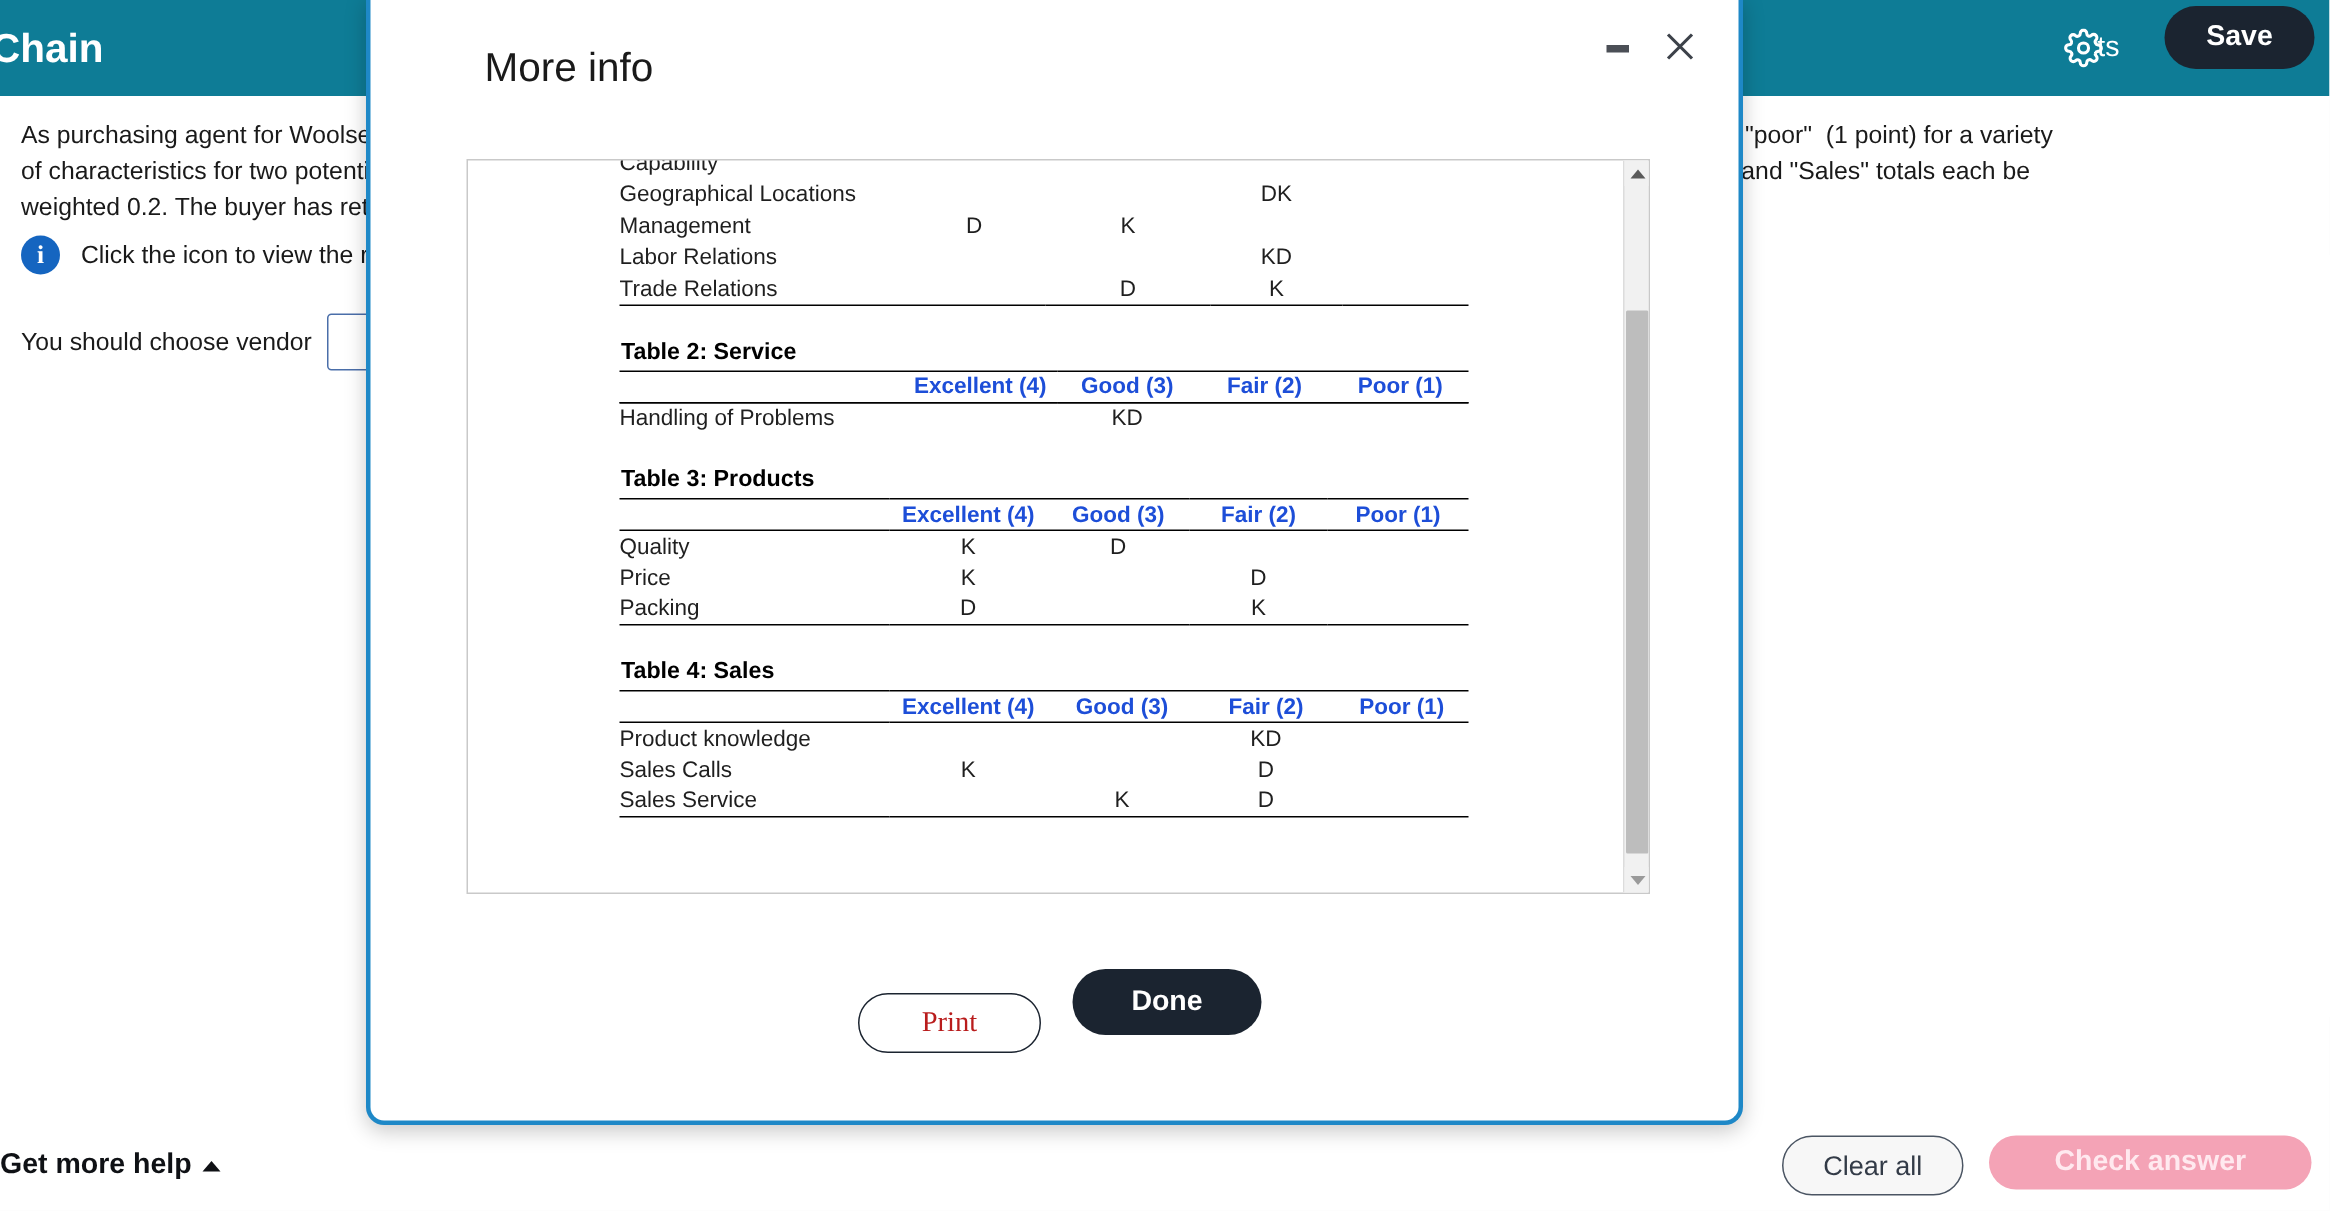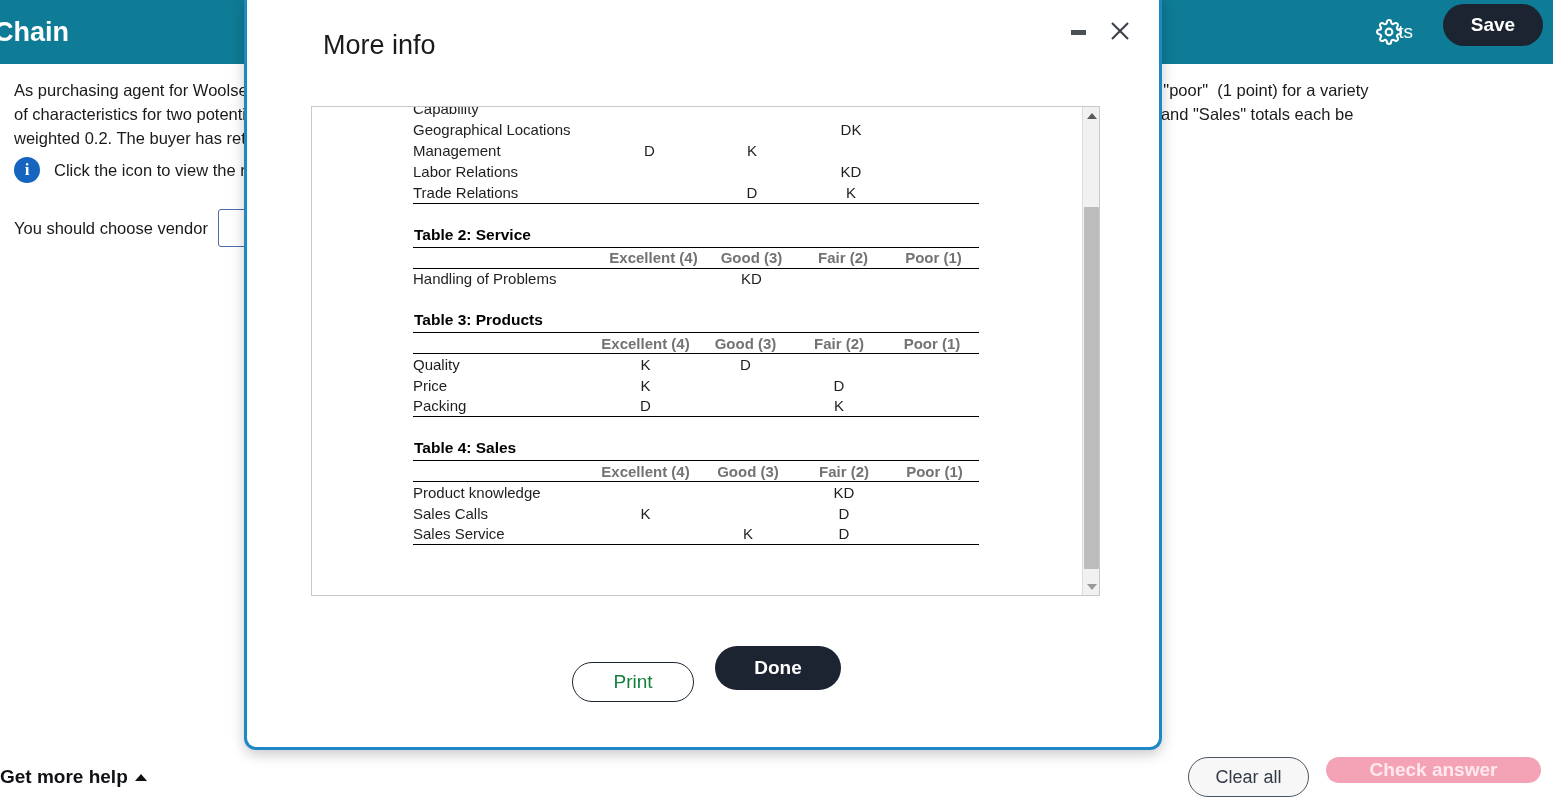--- a/index.html
+++ b/index.html
@@ -89,21 +89,21 @@
   }
   #clear-all-btn {
     position:absolute; right:244px; top:757px;
     width:121px; height:40px; border-radius:20px;
     background:#f7f7f7; border:1.6px solid #4b5563;
     color:#333b47; font-size:18px; font-family:"Liberation Sans", sans-serif;
     cursor:pointer;
   }
   #check-answer-btn {
     position:absolute; right:12px; top:757px;
-    width:215px; height:26px; border-radius:21px;
+    width:215px; height:36px; border-radius:21px;
     background:#f4a3b6; border:none;
     color:#ffe9ef; font-size:19px; font-weight:bold;
     font-family:"Liberation Sans", sans-serif;
     cursor:pointer;
   }
 
   
   #modal {
     position:absolute; left:244px; top:-2px;
     width:918px; height:752px;
@@ -152,21 +152,21 @@
   }
   .tbl-title {
     font-weight:bold; font-size:15.5px; color:#000;
     margin:0 0 3px 1px;
   }
   table.rate { border-collapse:collapse; width:566px; table-layout:fixed; }
   table.rate th, table.rate td {
     font-size:15px; padding:0; height:21px; vertical-align:middle;
     font-weight:normal; color:#1f1f1f;
   }
-  table.rate th { font-weight:bold; color:#737373; text-align:center; }
+  table.rate th { font-weight:bold; color:#1d4ed8; text-align:center; }
   table.rate th.rowhead, table.rate td.rowhead { text-align:left; }
   .hl-top td, .hl-top th { border-top:1.4px solid #000; }
   .hl-bot td, .hl-bot th { border-bottom:1.4px solid #000; }
   .blockgap { height:22px; }
 
   
   #tbl1wrap { position:relative; }
 
   
   #vscroll {
@@ -192,22 +192,22 @@
   #sb-thumb {
     position:absolute; left:1px; top:100px; width:15px; height:362px;
     background:#bdbdbd; border-radius:1px; cursor:grab;
   }
 
   
   #print-btn {
     position:absolute; left:325px; top:664px;
     width:122px; height:40px; border-radius:20px;
     background:#fff; border:1.6px solid #1b2430;
-    color:#15803d; font-size:19px;
-    font-family:Liberation Sans, sans-serif; cursor:pointer;
+    color:#b91c1c; font-size:19px;
+    font-family:Liberation Serif, serif; cursor:pointer;
   }
   #done-btn {
     position:absolute; left:468px; top:648px;
     width:126px; height:44px; border-radius:22px;
     background:#1b2430; border:none; color:#fff;
     font-size:19px; font-weight:bold;
     font-family:"Liberation Sans", sans-serif; cursor:pointer;
   }
 </style>
 </head>

